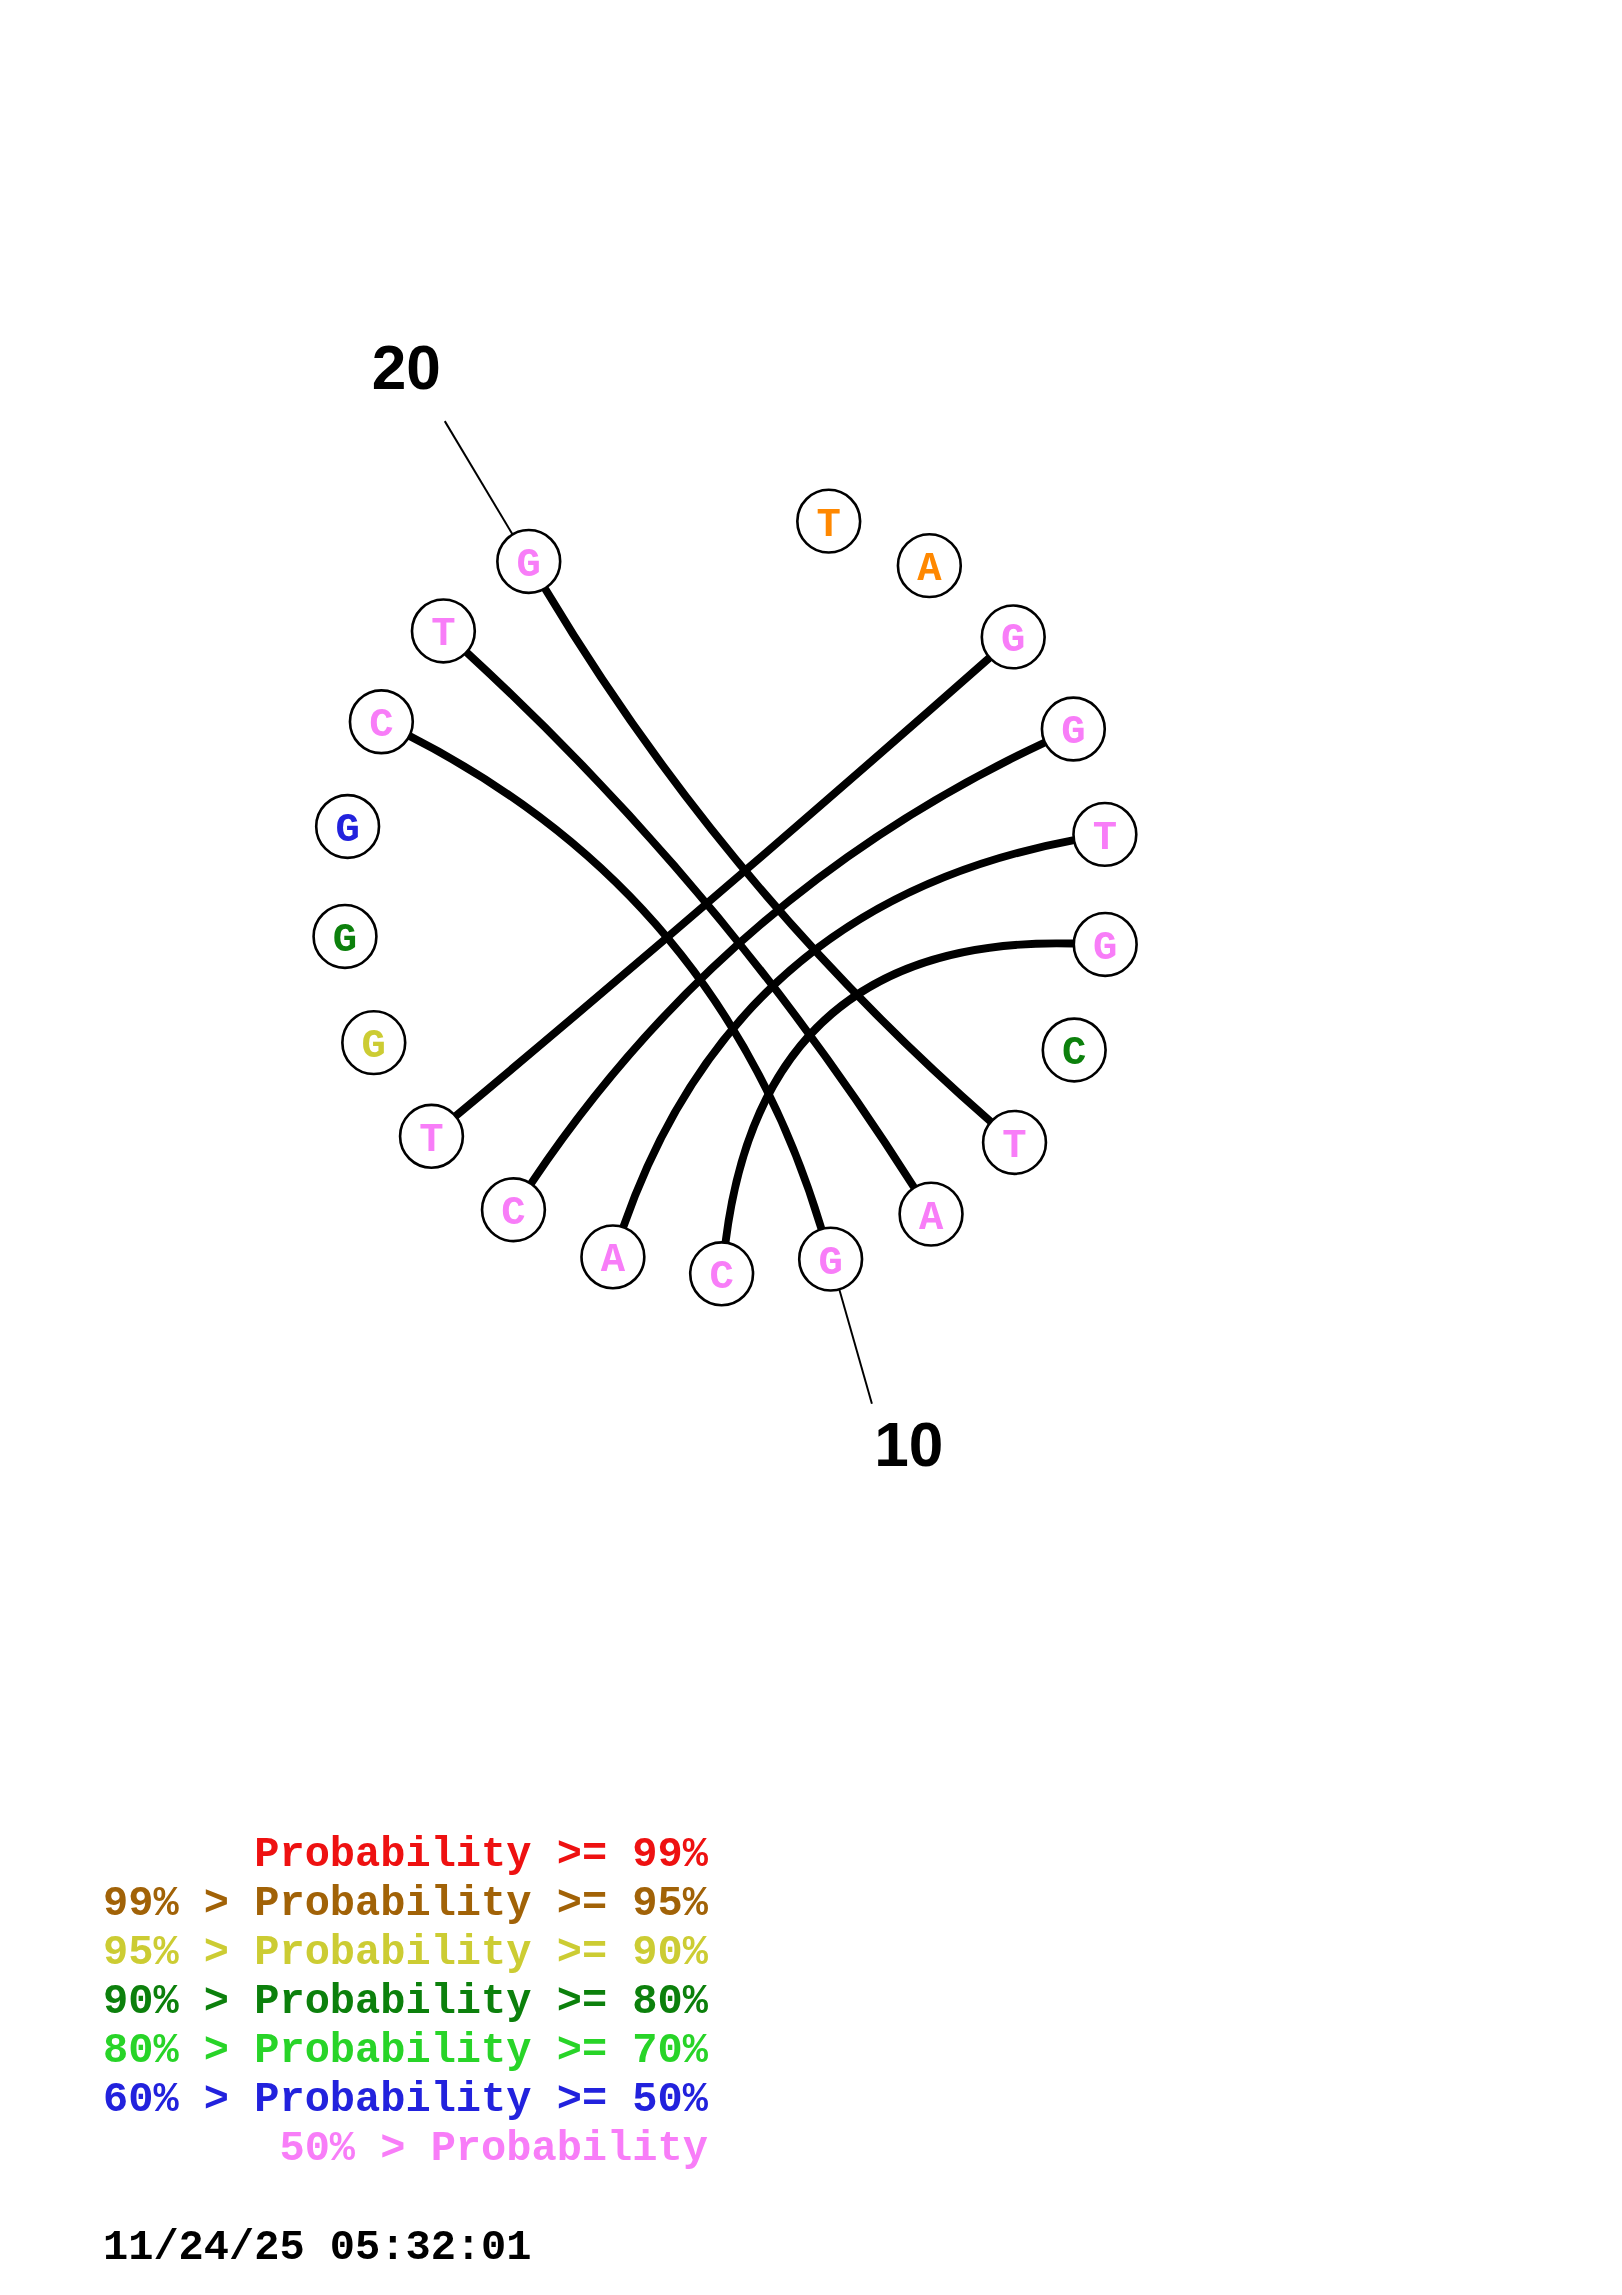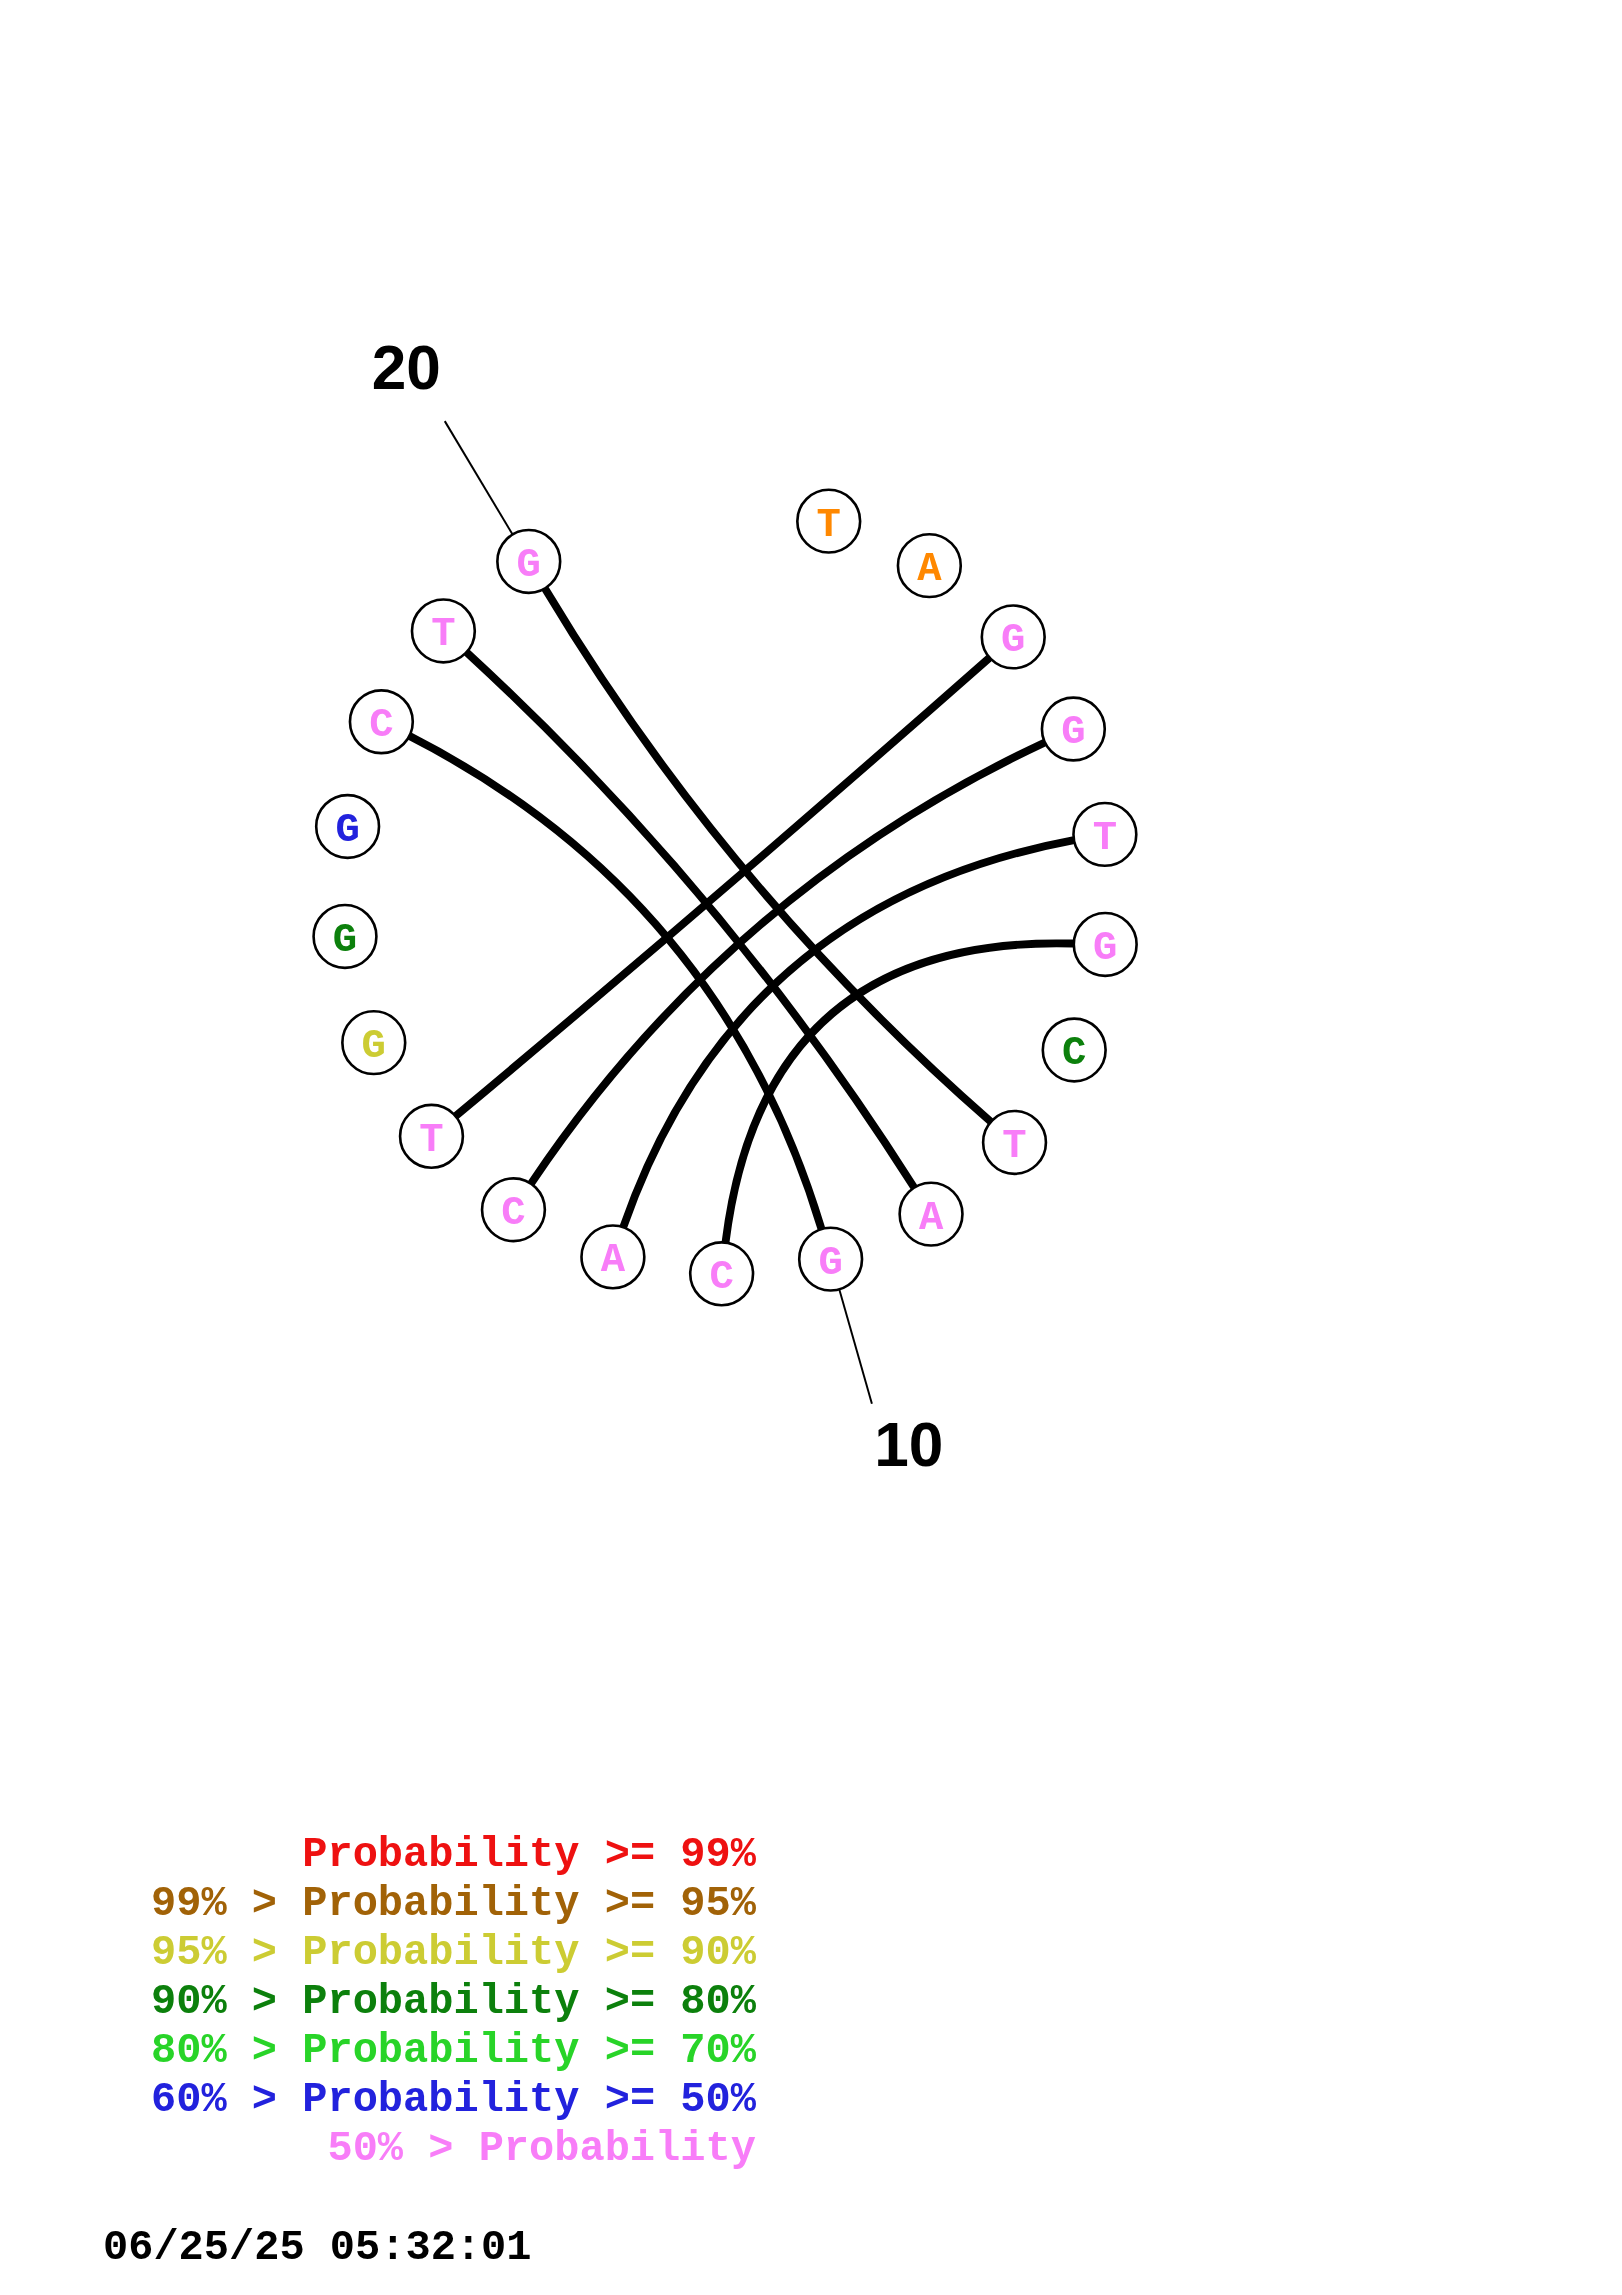--- a/index.html
+++ b/index.html
@@ -30,21 +30,20 @@
     fill: #000000;
   }
 
   #legend { position: absolute; left: 103px; top: 1831px; }
   .legend-line {
     font-family: "Liberation Mono", monospace;
     font-weight: bold;
     font-size: 42px;
     line-height: 49px;
     white-space: pre;
-    margin-left: 48px;
   }
   #timestamp {
     position: absolute;
     left: 103px;
     top: 2224px;
     font-family: "Liberation Mono", monospace;
     font-weight: bold;
     font-size: 42px;
     line-height: 49px;
     color: #000000;
@@ -118,15 +117,15 @@
   <div id="legend">
       <div class="legend-line" style="color: rgb(238, 17, 17);">      Probability &gt;= 99%</div>
       <div class="legend-line" style="color: #a16207;">99% &gt; Probability &gt;= 95%</div>
       <div class="legend-line" style="color: rgb(204, 204, 51);">95% &gt; Probability &gt;= 90%</div>
       <div class="legend-line" style="color: rgb(12, 128, 12);">90% &gt; Probability &gt;= 80%</div>
       <div class="legend-line" style="color: rgb(40, 212, 40);">80% &gt; Probability &gt;= 70%</div>
       <div class="legend-line" style="color: rgb(34, 34, 221);">60% &gt; Probability &gt;= 50%</div>
       <div class="legend-line" style="color: rgb(248, 125, 248); text-align: right;">50% &gt; Probability</div>
     </div>
 
-  <div id="timestamp">06/25/25 05:32:01</div>
+  <div id="timestamp">11/24/25 05:32:01</div>
 </div>
 
 
 </body></html>

